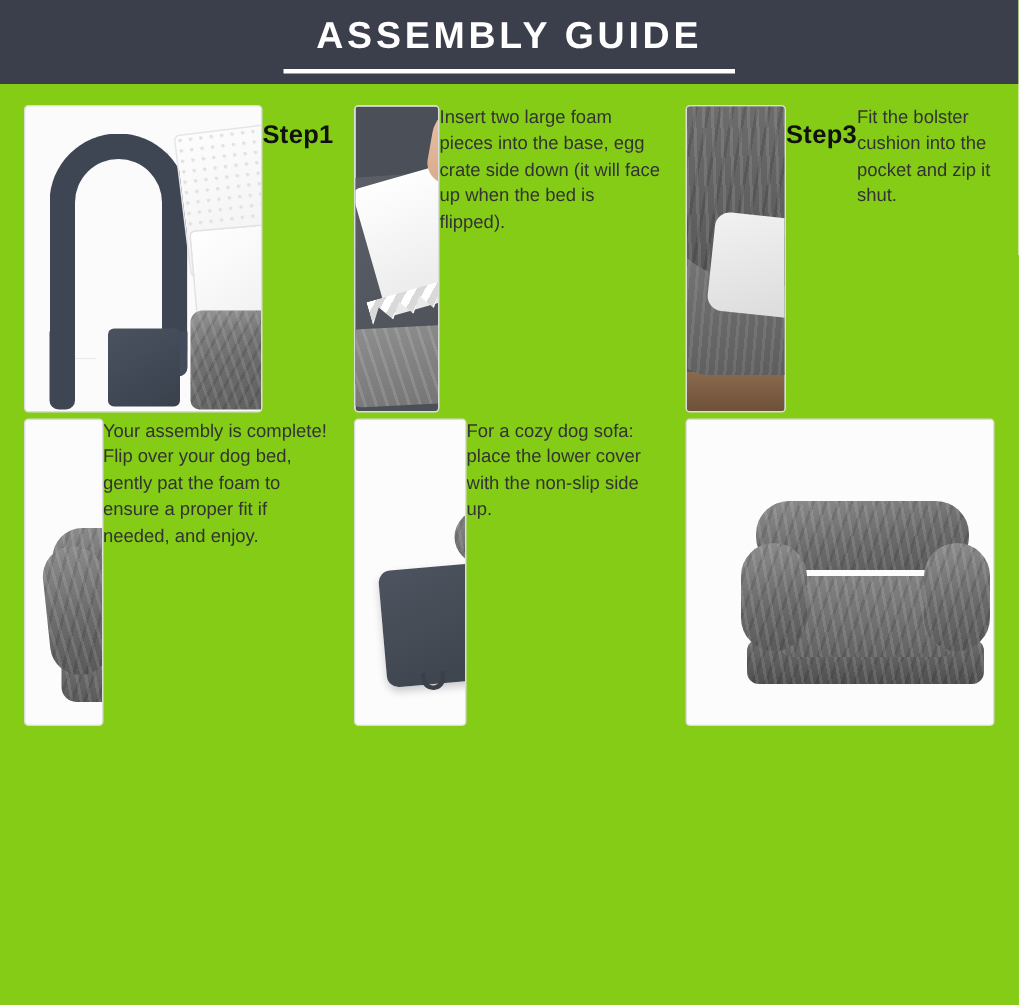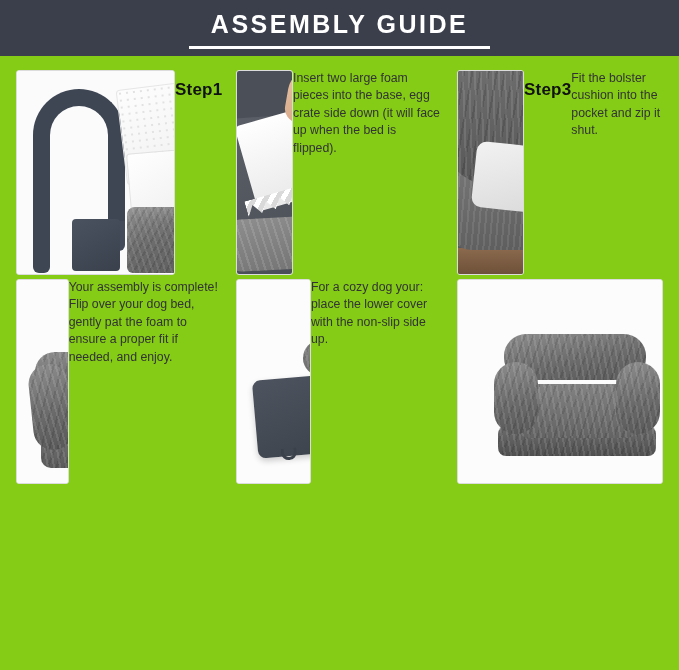--- a/index.html
+++ b/index.html
@@ -356,21 +356,21 @@
       <div class="photo">
         <div class="scene">
           <div class="bed-bg"></div>
           <div class="fur s5-seat"></div>
           <div class="fur s5-back"></div>
           <div class="fur s5-right"></div>
           <div class="s5-cover"></div>
           <div class="s5-loop"></div>
         </div>
       </div>
-      <p class="step-text">For a cozy dog your: place the lower cover with the non-slip side up.</p>
+      <p class="step-text">For a cozy dog sofa: place the lower cover with the non-slip side up.</p>
     </div>
 
     <div class="step-cell">
       <div class="photo">
         <div class="scene">
           <div class="bed-bg"></div>
           <div class="fur s6-base"></div>
           <div class="fur s6-seat"></div>
           <div class="fur s6-back"></div>
           <div class="fur s6-left"></div>

